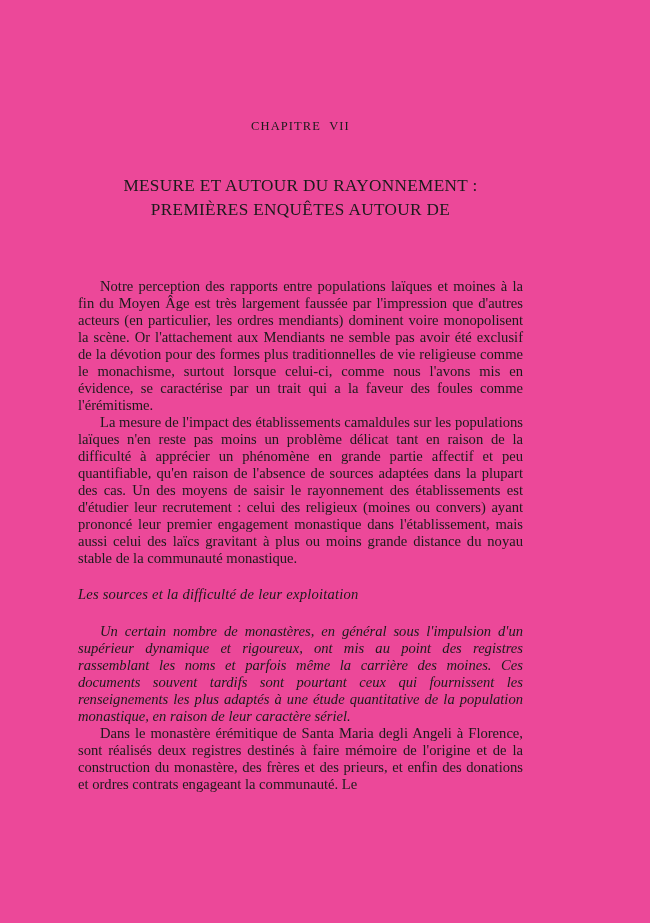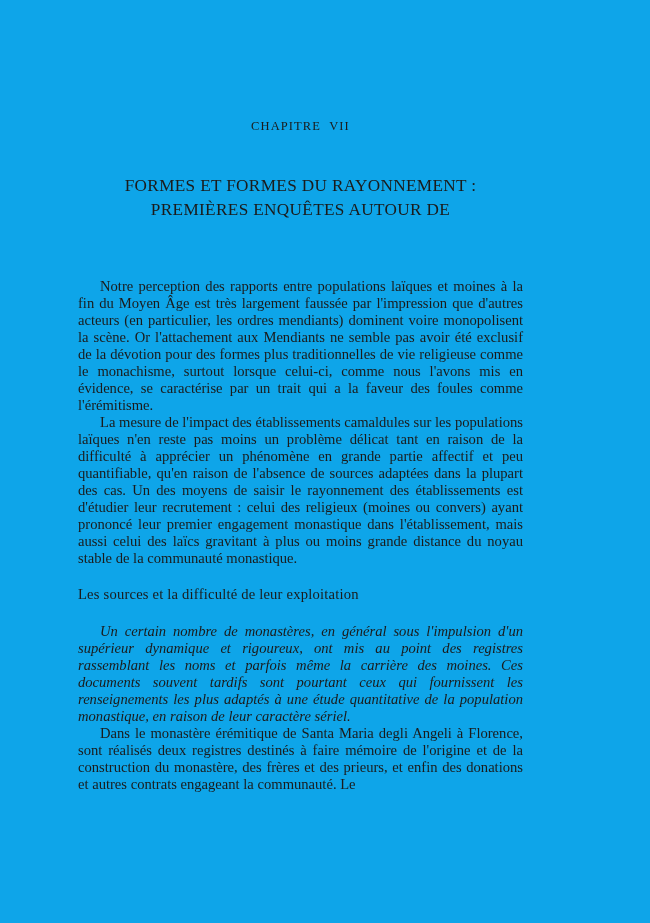--- a/index.html
+++ b/index.html
@@ -16,21 +16,21 @@
     color: #1b1b1b;
     -webkit-font-smoothing: antialiased;
   }
 
   .page {
     position: absolute;
     left: 0;
     top: 0;
     width: 650px;
     height: 923px;
-    background: #0ea5e9;
+    background: #ec4899;
   }
 
   
   .textblock {
     position: absolute;
     left: 78px;
     top: 0;
     width: 445px;
   }
 
@@ -78,49 +78,50 @@
     font-size: 14.2px;
     letter-spacing: 0;
   }
   .section-heading .sc {
     font-variant: small-caps;
     font-size: 14.2px;
     letter-spacing: 0.3px;
   }
 
   .sub-heading {
+    font-style: italic;
     font-size: 14.6px;
     line-height: 18px;
     margin-top: 18px;
     letter-spacing: 0.2px;
   }
 
   .para-gap {
     margin-top: 20px;
     font-style: italic;
   }
 </style>
 </head>
 <body>
 
 <div class="page">
   <div class="textblock">
 
     <div class="chapter-label">CHAPITRE  VII</div>
 
     <div class="chapter-title">
-      <span class="tline">FORMES ET FORMES DU RAYONNEMENT :</span>
+      <span class="tline">MESURE ET AUTOUR DU RAYONNEMENT :</span>
       <span class="tline">PREMIÈRES ENQUÊTES AUTOUR DE</span>
     </div>
 
     <p class="body-para first">Notre perception des rapports entre populations laïques et moines à la fin du Moyen Âge est très largement faussée par l'impression que d'autres acteurs (en particulier, les ordres mendiants) dominent voire monopolisent la scène. Or l'attachement aux Mendiants ne semble pas avoir été exclusif de la dévotion pour des formes plus traditionnelles de vie religieuse comme le monachisme, surtout lorsque celui-ci, comme nous l'avons mis en évidence, se caractérise par un trait qui a la faveur des foules comme l'érémitisme.</p>
 
     <p class="body-para">La mesure de l'impact des établissements camaldules sur les populations laïques n'en reste pas moins un problème délicat tant en raison de la difficulté à apprécier un phénomène en grande partie affectif et peu quantifiable, qu'en raison de l'absence de sources adaptées dans la plupart des cas. Un des moyens de saisir le rayonnement des établissements est d'étudier leur recrutement : celui des religieux (moines ou convers) ayant prononcé leur premier engagement monastique dans l'établissement, mais aussi celui des laïcs gravitant à plus ou moins grande distance du noyau stable de la communauté monastique.</p>
 
 
     <div class="sub-heading">Les sources et la difficulté de leur exploitation</div>
 
     <p class="body-para para-gap">Un certain nombre de monastères, en général sous l'impulsion d'un supérieur dynamique et rigoureux, ont mis au point des registres rassemblant les noms et parfois même la carrière des moines. Ces documents souvent tardifs sont pourtant ceux qui fournissent les renseignements les plus adaptés à une étude quantitative de la population monastique, en raison de leur caractère sériel.</p>
 
-    <p class="body-para">Dans le monastère érémitique de Santa Maria degli Angeli à Florence, sont réalisés deux registres destinés à faire mémoire de l'origine et de la construction du monastère, des frères et des prieurs, et enfin des donations et autres contrats engageant la communauté. Le</p>
+    <p class="body-para">Dans le monastère érémitique de Santa Maria degli Angeli à Florence, sont réalisés deux registres destinés à faire mémoire de l'origine et de la construction du monastère, des frères et des prieurs, et enfin des donations et ordres contrats engageant la communauté. Le</p>
 
   </div>
 </div>
 
 </body></html>

